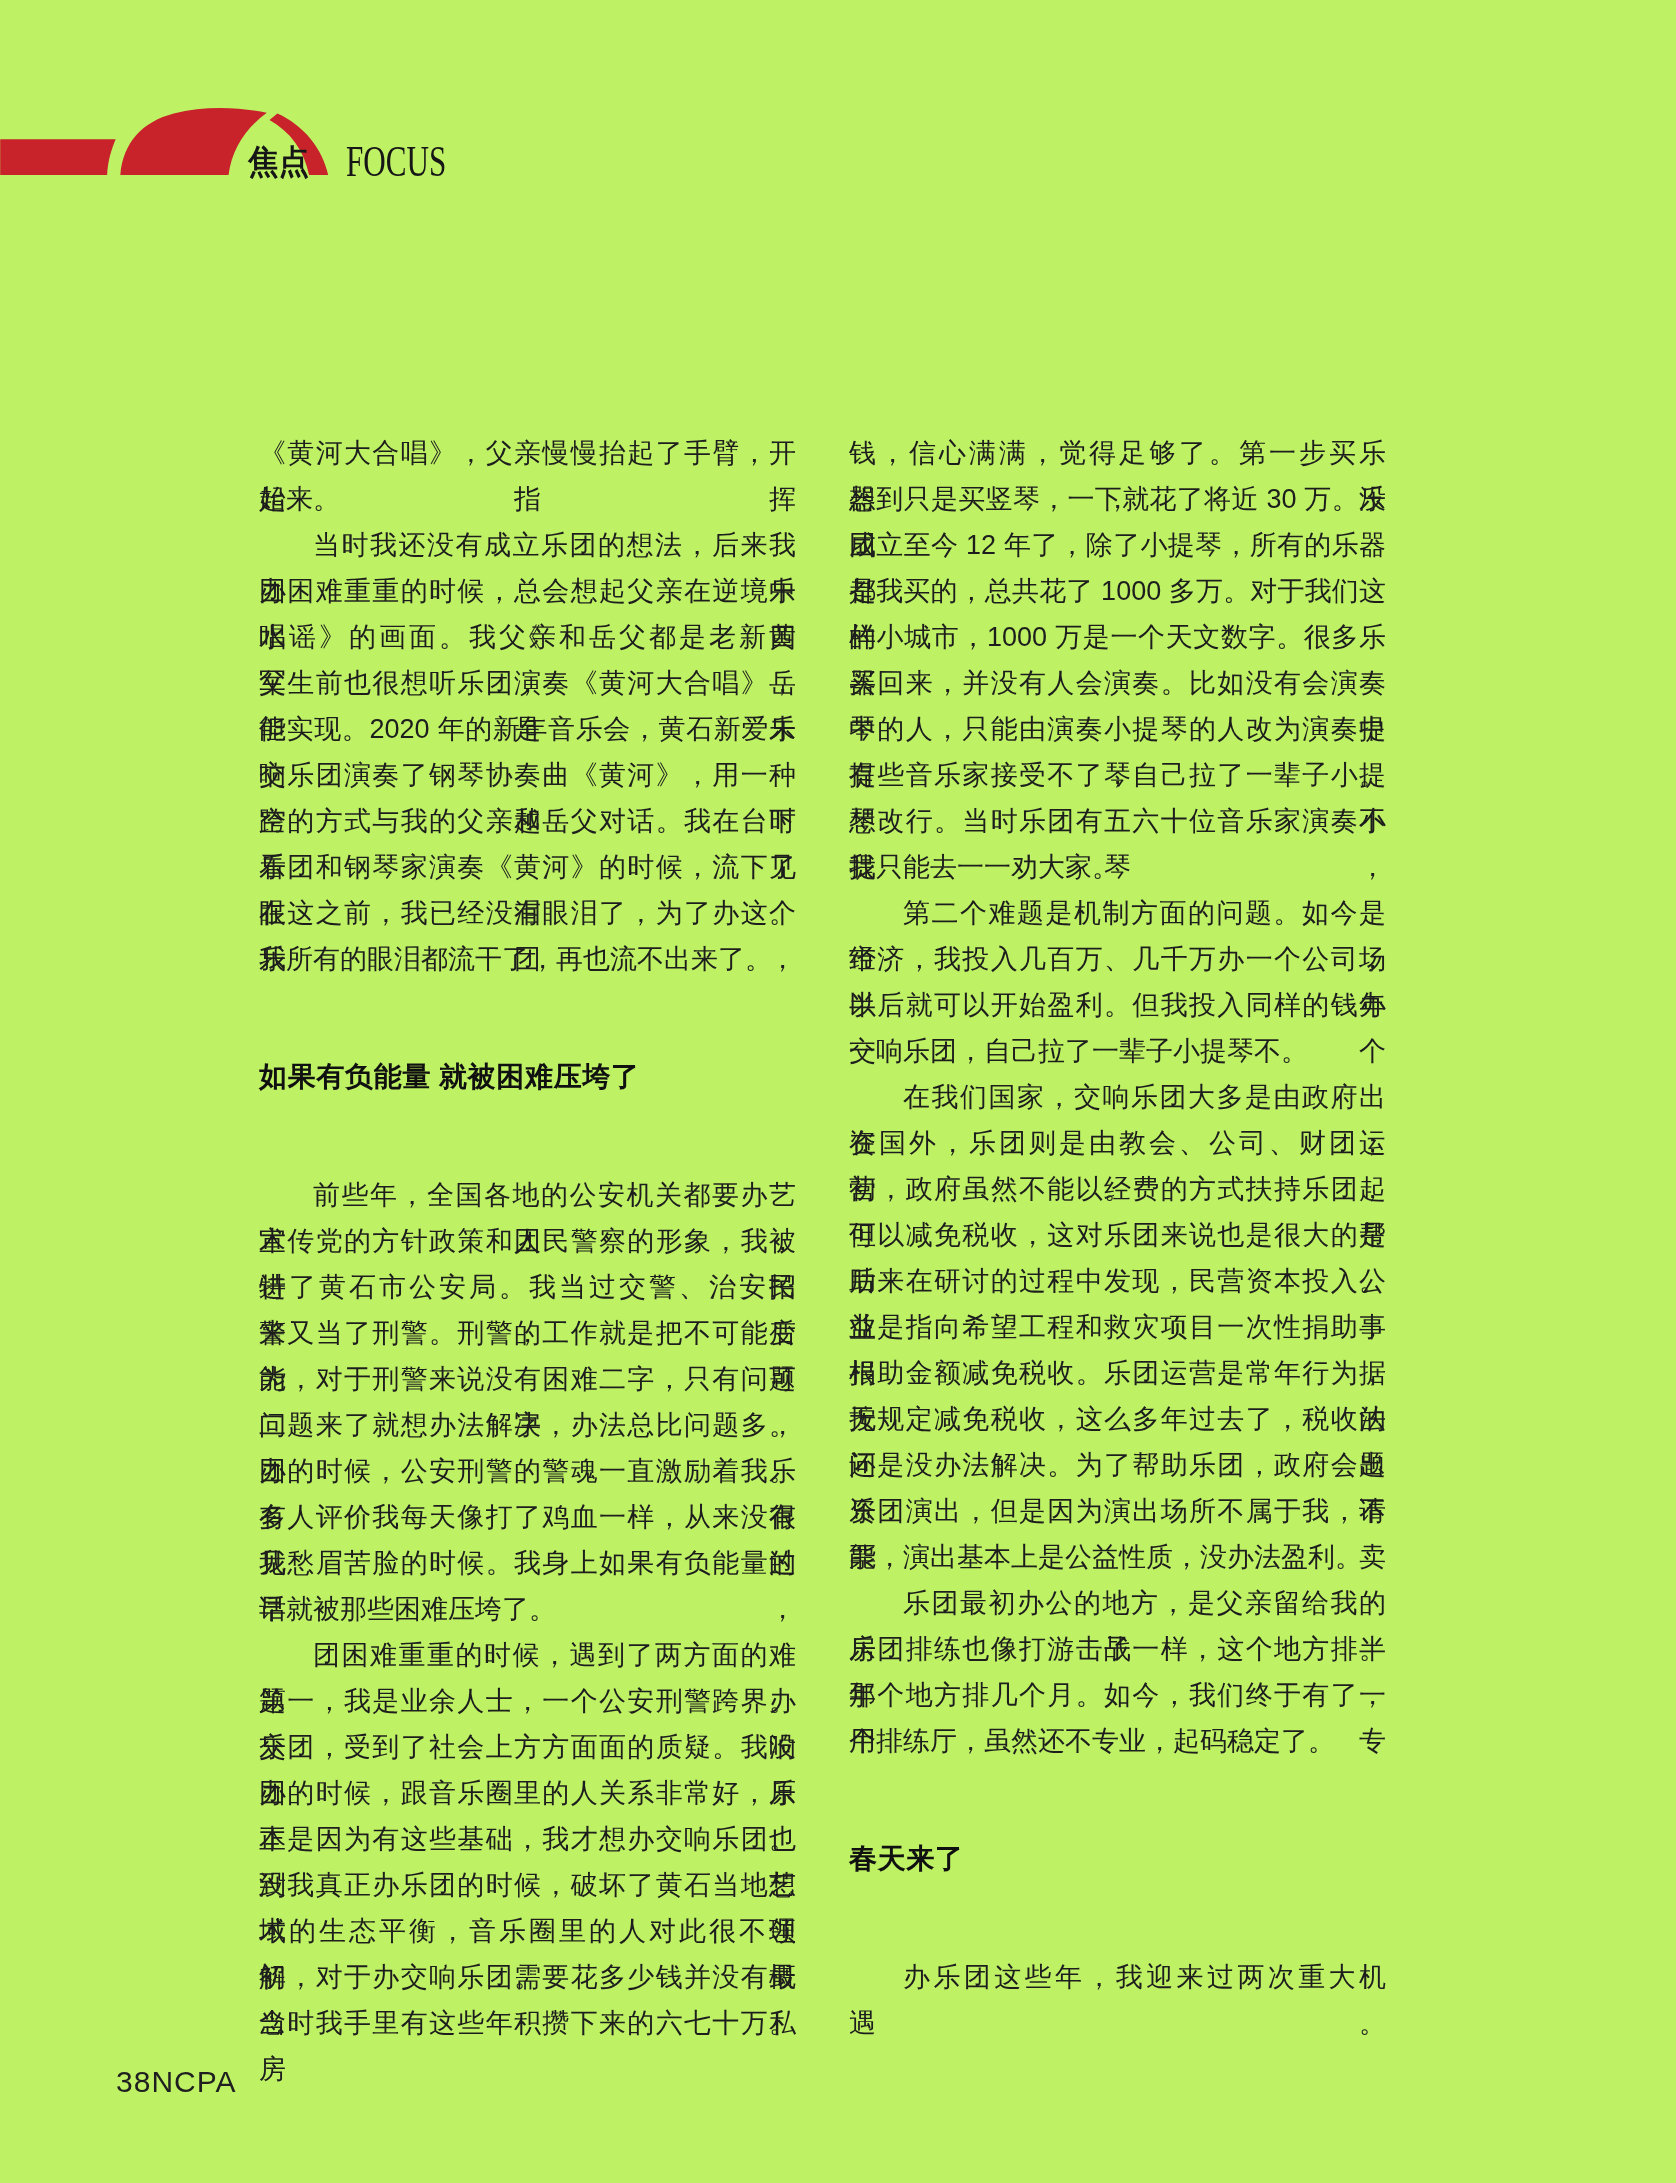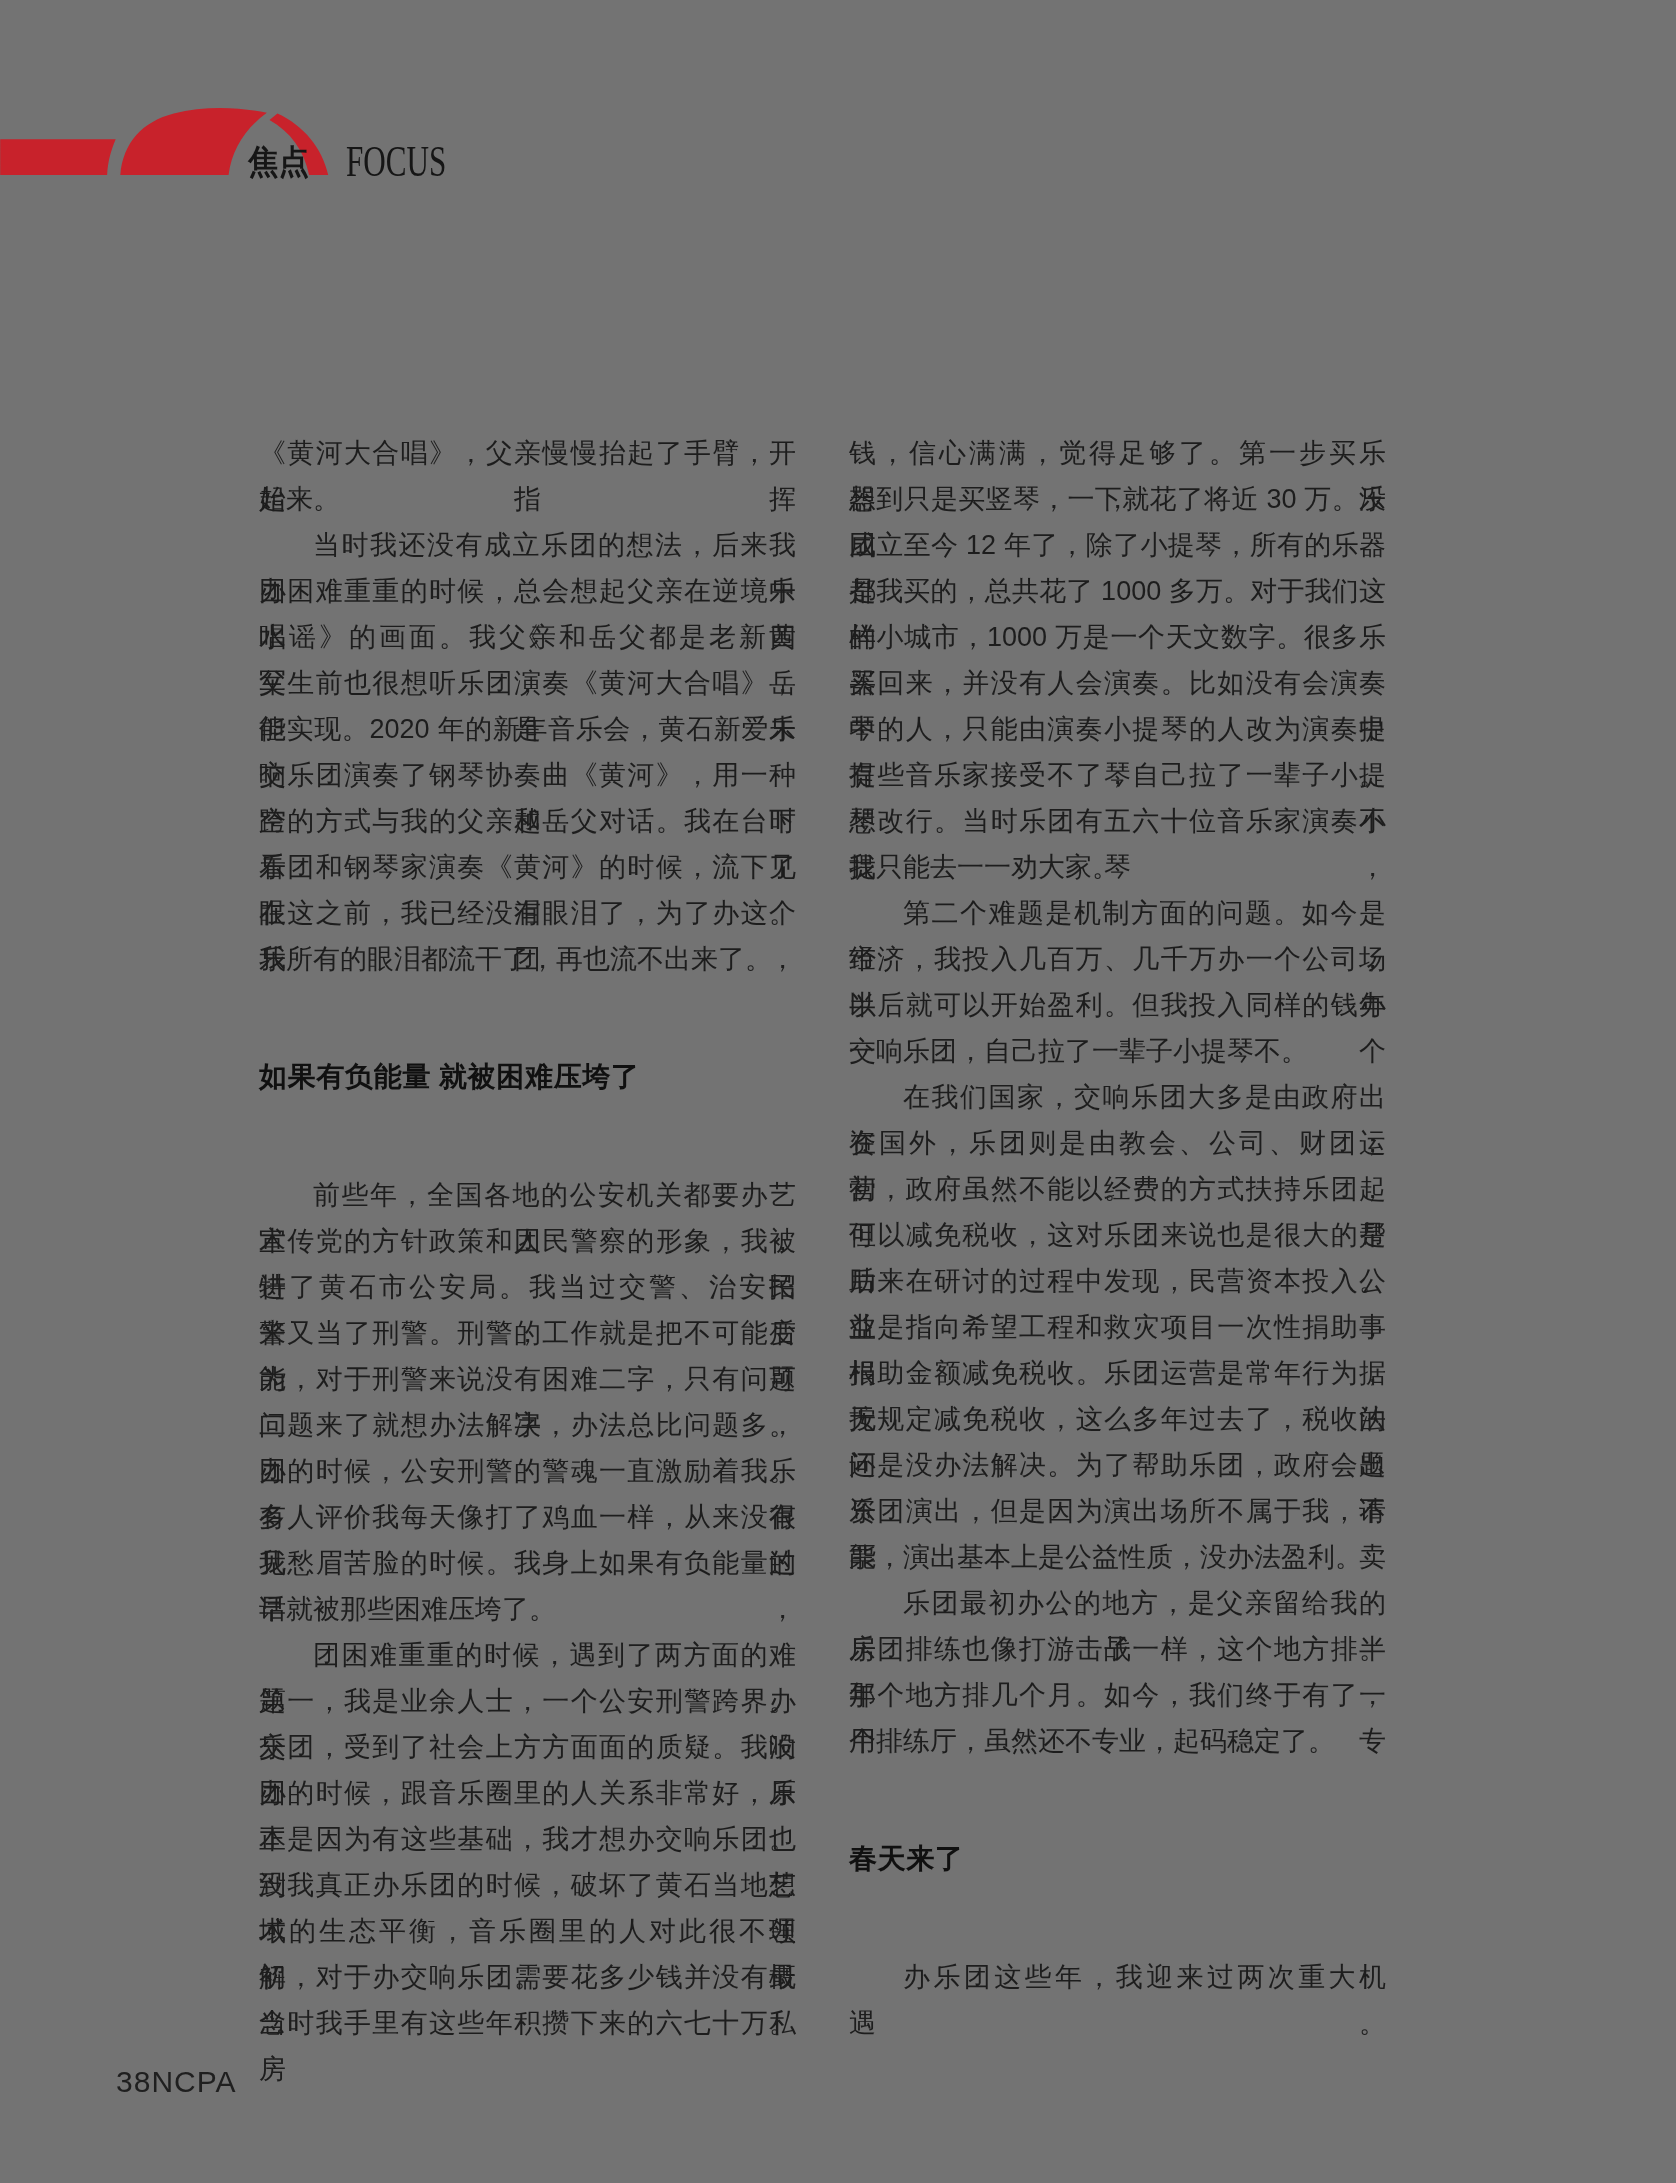--- a/index.html
+++ b/index.html
@@ -1,20 +1,20 @@
 <!DOCTYPE html>
 <html style="font-size:10.6px"><head>
 <meta charset="utf-8">
 <style>
   html, body { margin: 0; padding: 0; background: #ffffff; }
   .page {
     position: relative;
     width: 1676px;
     height: 2183px;
-    background: #737373;
+    background: #bef264;
     overflow: hidden;
     font-family: "Liberation Sans", sans-serif;
   }
 
   
   .header-graphic {
     position: absolute;
     left: 0;
     top: 0;
     width: 502px;

